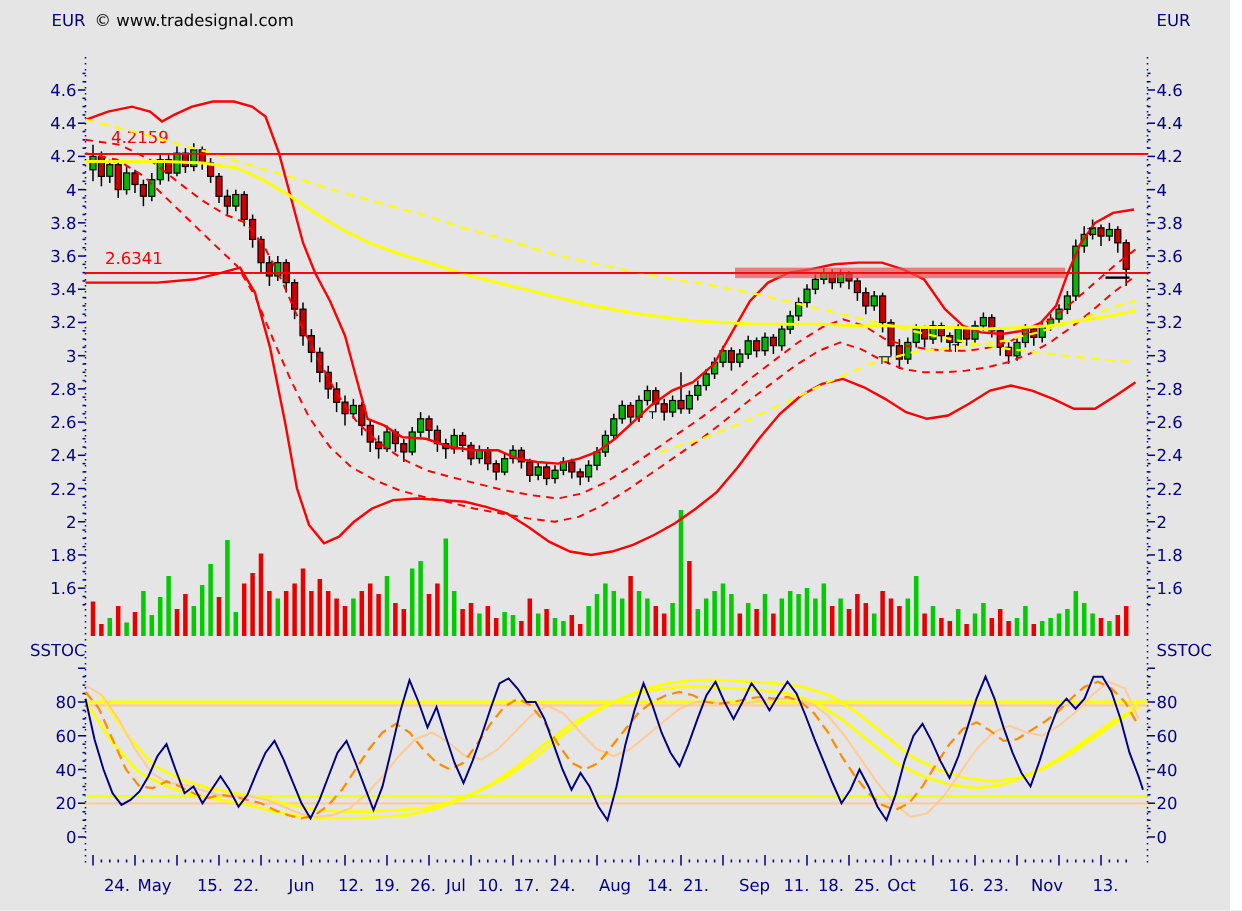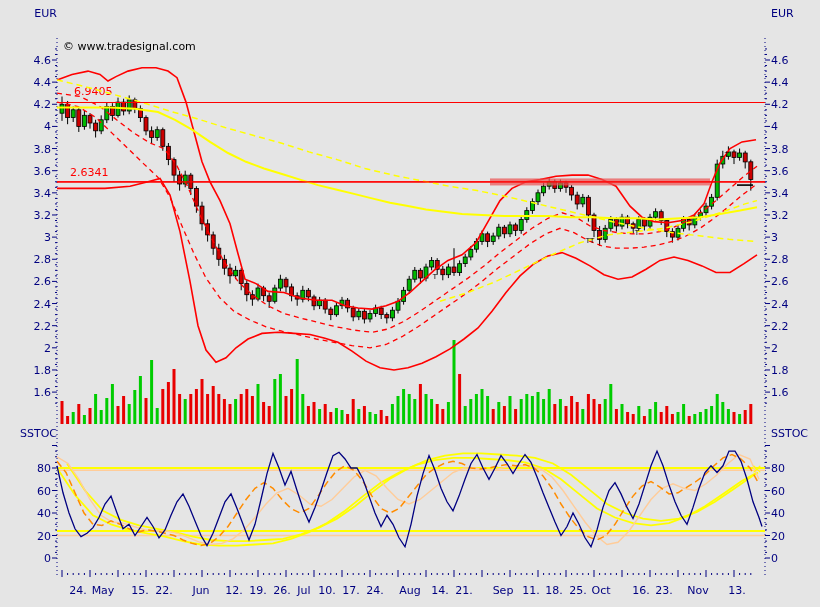--- a/index.html
+++ b/index.html
@@ -5,32 +5,32 @@
   html,body{margin:0;padding:0;}
   #screen{
     position:relative;width:820px;height:607px;
     background:#e5e5e5;overflow:hidden;
     font-family:"DejaVu Sans","Liberation Sans",sans-serif;
     font-size:11px;color:#000080;
   }
   .lbl{position:absolute;white-space:nowrap;line-height:13px;}
   .navy{color:#000080;}
   .red{color:#ff0000;}
-  .black{color:#000000;margin-top:33px;}
+  .black{color:#000000;}
   svg{position:absolute;left:0;top:0;}
 </style>
 </head>
 <body>
 
 <div id="screen">
   <div class="lbl navy" style="left:30px;top:7px;width:27px;text-align:right;">EUR</div>
   <div class="lbl black" style="left:63px;top:7px;">© www.tradesignal.com</div>
   <div class="lbl navy" style="left:771px;top:7px;">EUR</div>
 
-  <div class="lbl red" style="left:74px;top:85px;">6.9405</div>
+  <div class="lbl red" style="left:74px;top:85px;">4.2159</div>
   <div class="lbl red" style="left:70px;top:166px;">2.6341</div>
 
   <div class="lbl navy" style="left:10px;top:427px;width:47px;text-align:right;">SSTOC</div>
   <div class="lbl navy" style="left:771px;top:427px;">SSTOC</div>
 
   <svg id="chart-svg" width="828" height="607" viewBox="0 0 828 607">
       <g>
         <line x1="57" y1="38" x2="57" y2="578" stroke="#000080" stroke-width="1" stroke-dasharray="1,3"></line>
         <line x1="765" y1="38" x2="765" y2="578" stroke="#000080" stroke-width="1" stroke-dasharray="1,3"></line>
         <line x1="55" y1="403.16999999999996" x2="57" y2="403.16999999999996" stroke="#000080" stroke-width="1"></line>

